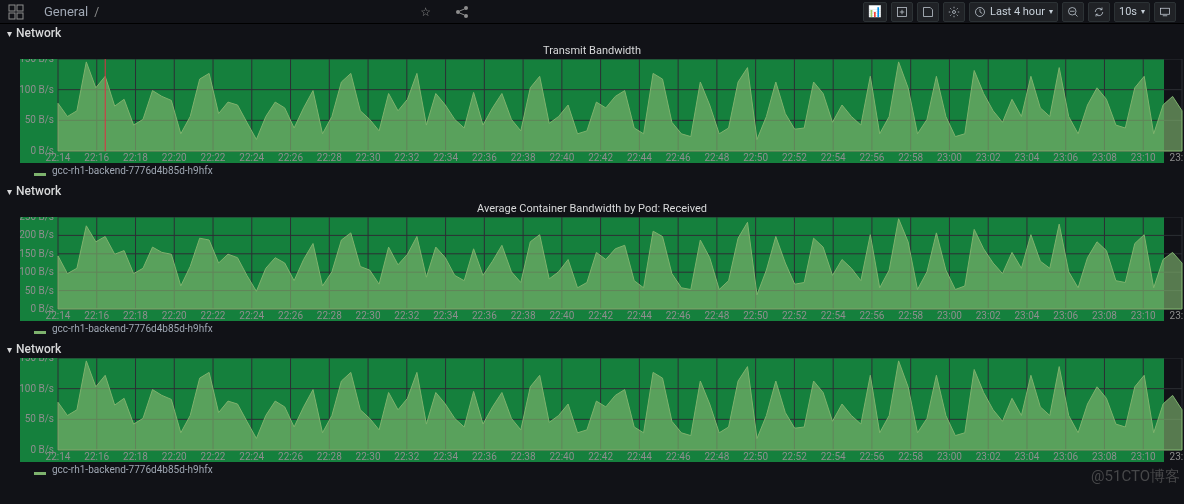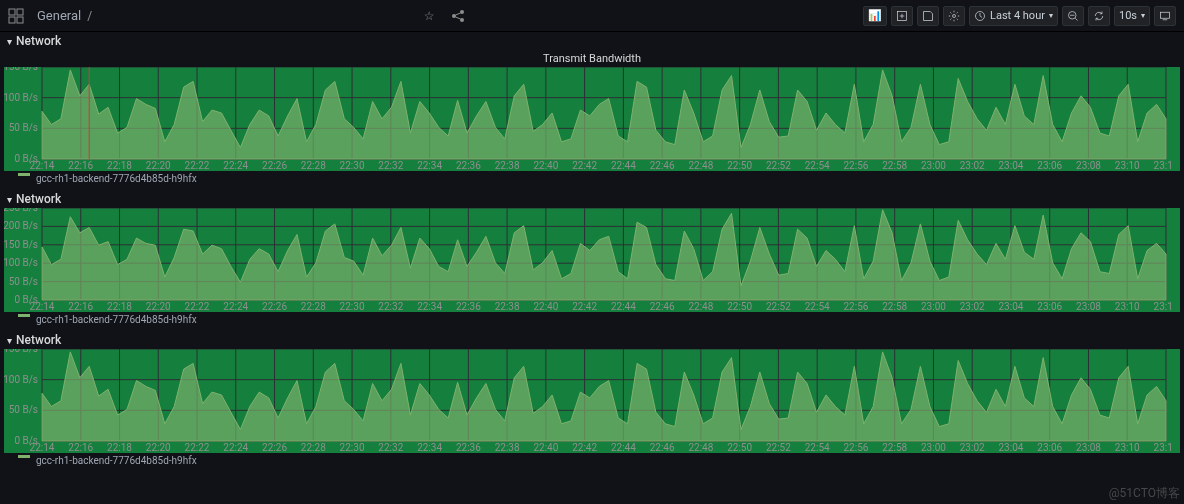--- a/index.html
+++ b/index.html
@@ -1,37 +1,37 @@
 <!DOCTYPE html>
 <html><head>
 <meta charset="utf-8">
 <style>
   *{margin:0;padding:0;box-sizing:border-box}
   body{background:#111217;color:#ccccdc;font-family:Roboto,"Helvetica Neue",Arial,sans-serif;font-size:12px;width:1184px;overflow:hidden}
-  .toolbar{display:flex;align-items:center;height:32px;padding:0 8px;background:#111217;border-bottom:1px solid #000;gap:13px}
+  .toolbar{display:flex;align-items:center;height:24px;padding:0 8px;background:#111217;border-bottom:1px solid #000;gap:20px}
   .tb-icon{width:16px;height:16px;display:flex;align-items:center;justify-content:center;color:#8e8e8e;cursor:pointer;font-size:12px}
   .breadcrumb{display:flex;align-items:center;gap:6px;flex:1}
   .crumb{color:#9fa7b3;font-size:13px;cursor:pointer}
   .sep{color:#8e8e8e}
   .tb-right{display:flex;gap:4px}
   .tb-btn{background:#202226;border:1px solid #2c3235;height:20px;min-width:20px;display:flex;align-items:center;justify-content:center;border-radius:2px;cursor:pointer;color:#c7d0d9;font-size:11px;padding:0 4px;gap:4px}
   .tb-btn svg{width:12px;height:12px;fill:#c7d0d9}
   .row-header{display:flex;align-items:center;padding:2px 7px;color:#d8d9da;font-size:12px;font-weight:500;cursor:pointer}
   .chev{font-size:10px;margin-right:4px}
-  .panel{padding:0 4px;margin-bottom:2px}
+  .panel{padding:0 20px;margin-bottom:2px}
   .panel-title{text-align:center;font-size:11px;color:#d8d9da;padding:2px 0}
   .chart-wrap{position:relative;background:#15803d}
   .chart{display:block}
   .grid-path{stroke:#2c2f34;stroke-width:1}
   .axis-text{fill:#8e8e8e;font-size:10px}
   .area{fill:#7eb26d;fill-opacity:0.65;stroke:#7eb26d;stroke-width:1}
   .cursor-line{stroke:#e02f44;stroke-width:1}
-  .legend{display:flex;align-items:flex-start;gap:6px;padding:2px 4px 4px 14px;font-size:10px;color:#9fa7b3}
+  .legend{display:flex;align-items:flex-end;gap:6px;padding:2px 4px 4px 14px;font-size:10px;color:#9fa7b3}
   .legend-dash{width:12px;height:3px;background:#7eb26d}
-  .watermark{position:fixed;right:4px;bottom:2px;color:#6b6b6b;font-size:12px;opacity:.6}
+  .watermark{position:fixed;right:4px;bottom:18px;color:#6b6b6b;font-size:15px;opacity:.6}
 </style>
 </head>
 <body>
 
 <div class="toolbar">
   <span class="tb-icon">
     <svg viewBox="0 0 16 16">
         <rect x="1" y="1" width="6" height="6" fill="none" stroke="#8e8e8e"></rect>
         <rect x="9" y="1" width="6" height="6" fill="none" stroke="#8e8e8e"></rect>
         <rect x="1" y="9" width="6" height="6" fill="none" stroke="#8e8e8e"></rect>
@@ -191,20 +191,21 @@
       <div class="legend">
         <span class="legend-dash"></span>
         <span>gcc-rh1-backend-7776d4b85d-h9hfx</span>
       </div>
     </div>
     <div class="row-header">
       <span class="chev">▾</span>
       <span>Network</span>
     </div>
     <div class="panel">
+      <div class="panel-title">Average Container Bandwidth by Pod: Received</div>
       <div class="chart-wrap">
         <svg class="chart" width="1168" height="104">
           <line x1="38" x2="1162" y1="0" y2="0" class="grid-path"></line>
           <text x="34" y="3" text-anchor="end" class="axis-text">250 B/s</text>
           <line x1="38" x2="1162" y1="18.4" y2="18.4" class="grid-path"></line>
           <text x="34" y="21.4" text-anchor="end" class="axis-text">200 B/s</text>
           <line x1="38" x2="1162" y1="36.8" y2="36.8" class="grid-path"></line>
           <text x="34" y="39.8" text-anchor="end" class="axis-text">150 B/s</text>
           <line x1="38" x2="1162" y1="55.199999999999996" y2="55.199999999999996" class="grid-path"></line>
           <text x="34" y="58.199999999999996" text-anchor="end" class="axis-text">100 B/s</text>

